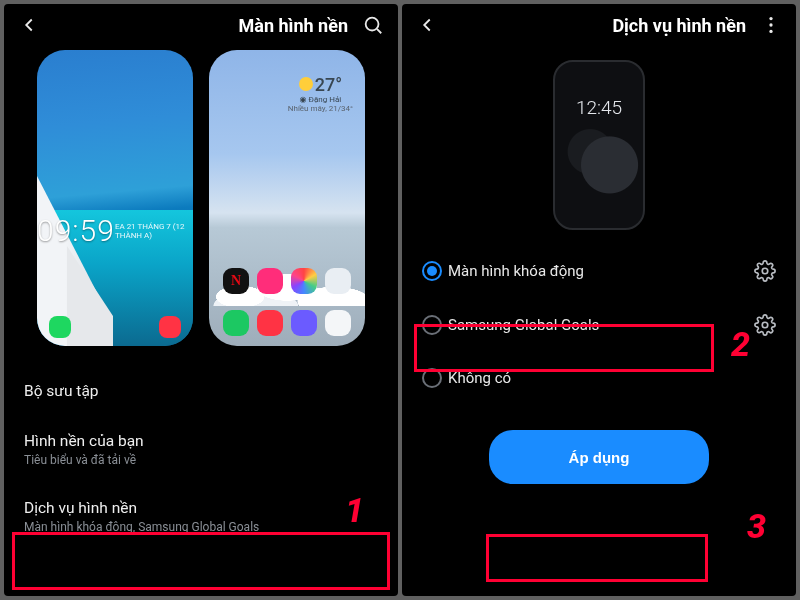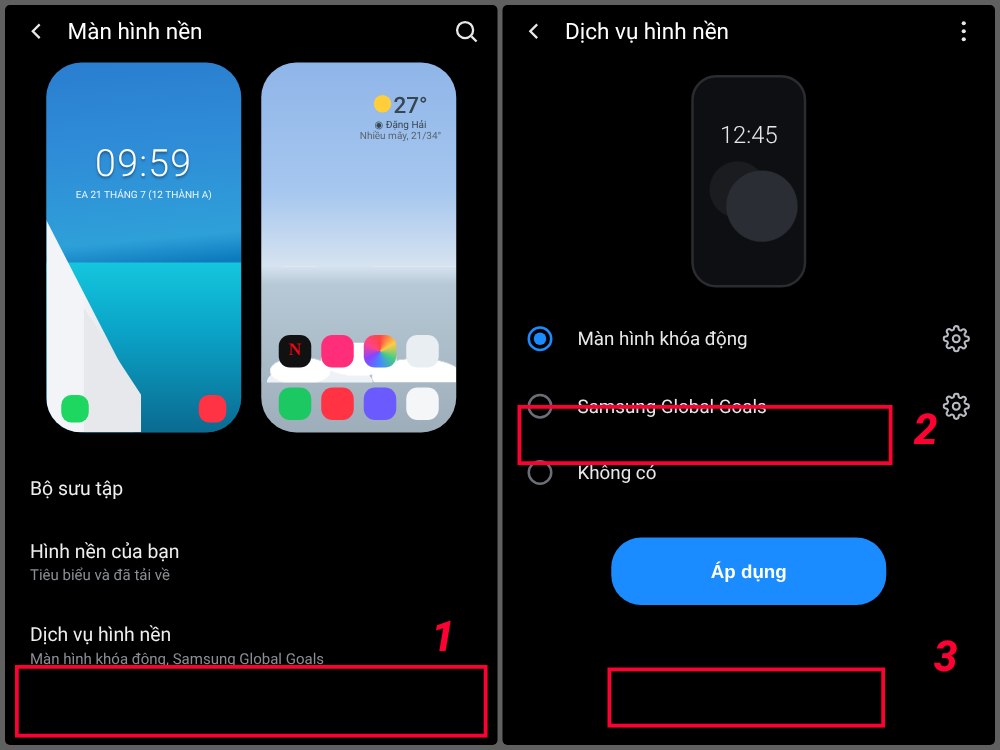--- a/index.html
+++ b/index.html
@@ -23,41 +23,42 @@
     overflow: hidden;
   }
   .header {
     display: flex;
     align-items: center;
     padding: 10px 14px 8px;
     gap: 14px;
   }
   .header h1 {
     font-size: 18px;
-    font-weight: 400;
+    font-weight: 700;
     flex: 1;
+    text-align: right;
   }
   .icon-svg { flex-shrink: 0; }
   
   .previews {
     display: flex;
     gap: 16px;
     padding: 6px 28px 16px;
     justify-content: center;
   }
   .phone {
     width: 156px;
     height: 296px;
     border-radius: 28px;
     position: relative;
     overflow: hidden;
   }
   .lock-preview {
     background: linear-gradient(175deg,#2a7ecf 0%,#2f8dd8 25%,#2ea0d8 48%,#0c7bbe 55%,#0a6aa8 70%,#095a8e 100%);
-    display:flex; flex-direction:column; align-items:center;
+    display:flex; flex-direction:row; align-items:center;
     padding-top: 64px;
     color:#fff;
   }
   .lock-preview .sail {
     position:absolute; left:0; bottom:0;
     width: 70px; height: 170px;
     background: linear-gradient(90deg,#f2f4f7 40%,#d7dde2 100%);
     clip-path: polygon(0 0, 100% 80%, 100% 100%, 0 100%);
   }
   .lock-preview .sail2{
@@ -142,21 +143,21 @@
                 #0e0f12;
     display:flex; justify-content:center; padding-top:34px;
     color:#e4e7ec; font-size:19px; font-weight:300;
   }
   .desc{
     font-size:12.5px; color:#a9afb8; line-height:1.5;
     padding: 4px 20px 14px; text-align:center;
   }
   .radio-list{ padding: 4px 0; }
   .radio-item{
-    display:flex; align-items:center; gap:20px;
+    display:flex; align-items:center; gap:6px;
     padding: 16px 20px;
     position:relative;
   }
   .radio{
     width:20px;height:20px;border-radius:50%;
     border:2px solid #6a6f77; flex-shrink:0;
     display:flex;align-items:center;justify-content:center;
   }
   .radio.selected{ border-color:#1a8cff; }
   .radio.selected::after{

